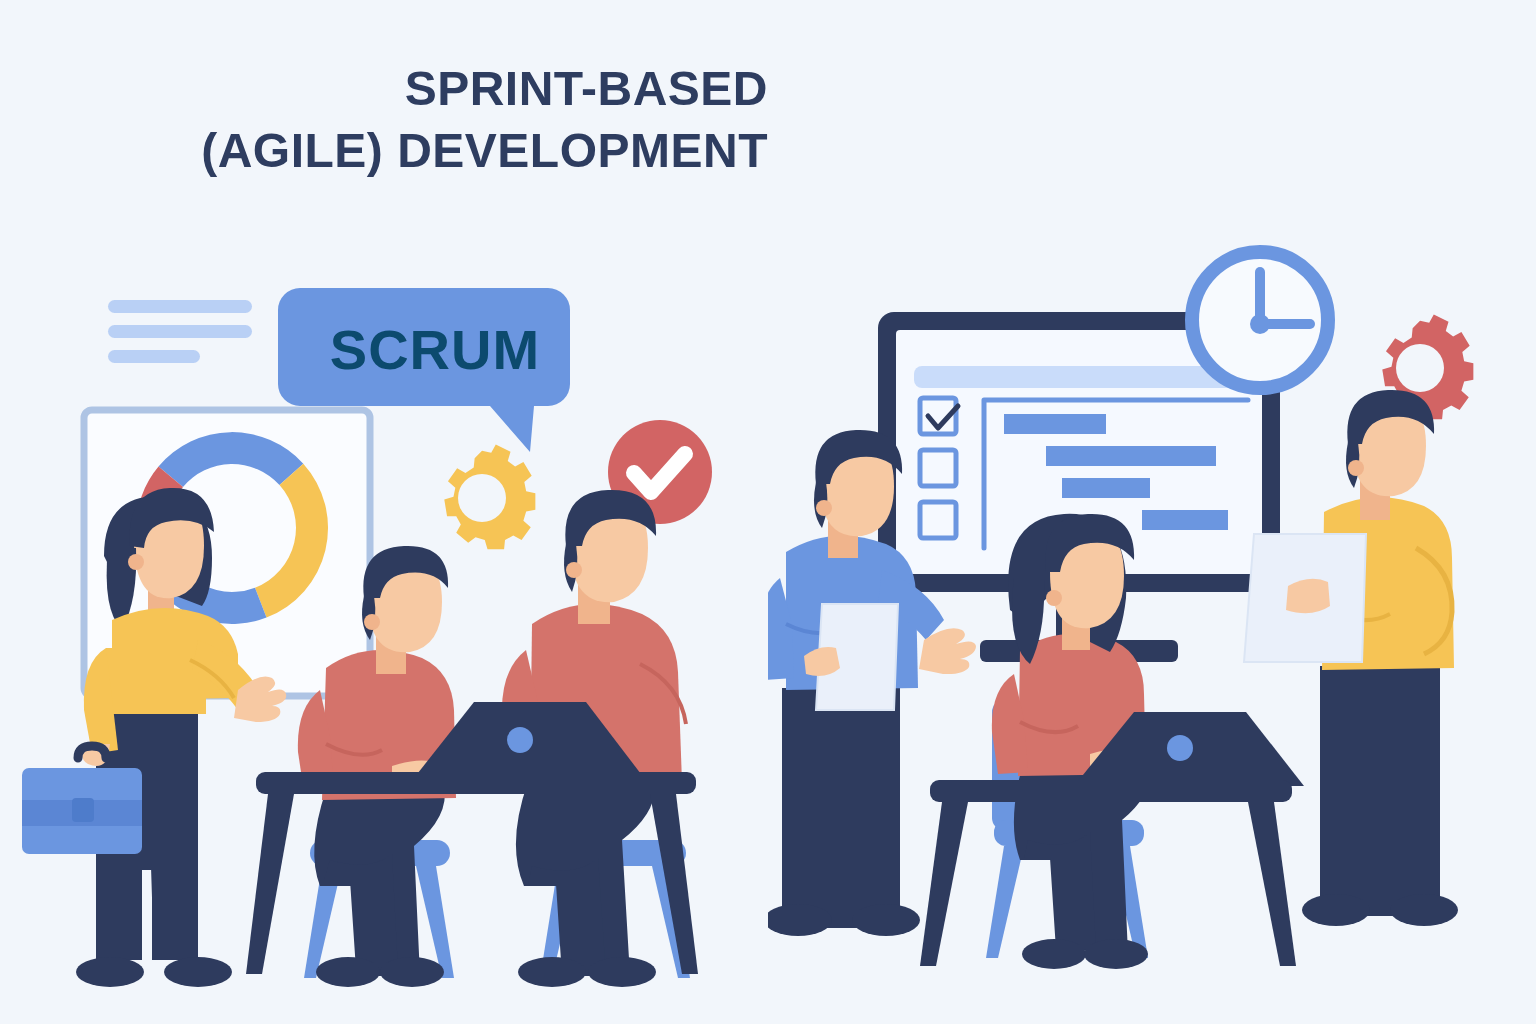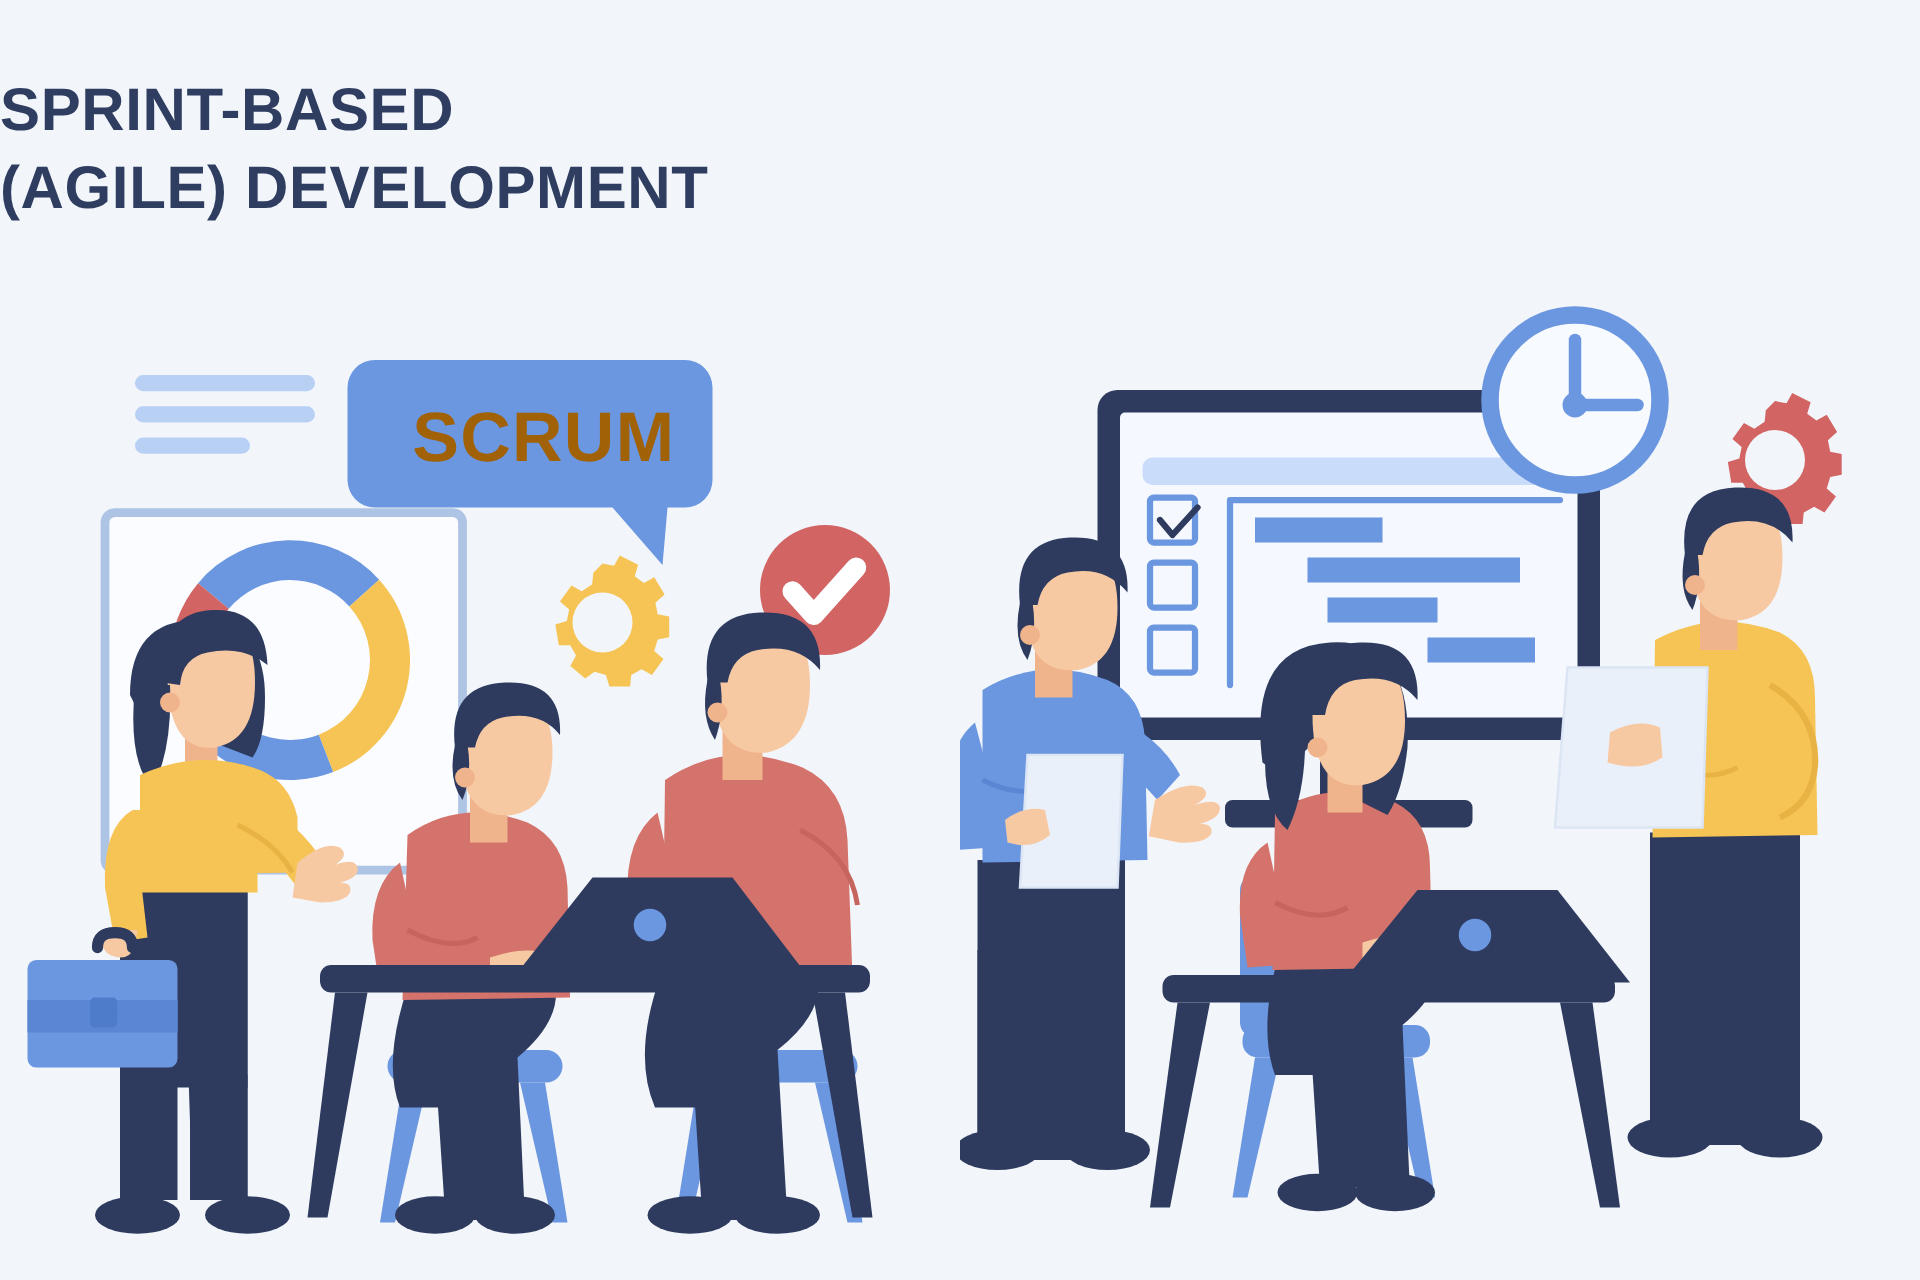--- a/index.html
+++ b/index.html
@@ -8,21 +8,21 @@
     background:#f2f6fb;
     font-family:"Liberation Sans", sans-serif;
     overflow:hidden;
   }
   #stage{position:relative;width:1536px;height:1024px;background:#f2f6fb;}
   .panel{position:absolute;top:0;height:1024px;width:768px;}
   #panel-left{left:0;}
   #panel-right{left:768px;}
   .panel-title{
     position:absolute;top:58px;left:0;width:768px;
-    text-align:left;
+    text-align:right;
     font-size:48px;line-height:62px;font-weight:bold;
     letter-spacing:0.5px;
     color:#2e3d60;
     white-space:pre-line;
   }
   svg{position:absolute;top:0;left:0;}
   .art{position:absolute;left:0;top:0;width:768px;height:1024px;}
 </style>
 </head>
 <body>
@@ -301,15 +301,15 @@
         <path d="M584 442 q0 -44 38 -44 q36 0 36 48 q0 44 -32 50 q-42 4 -42 -54 z" fill="#f7c9a3"></path>
         <path d="M580 444 q-6 -52 40 -54 q48 -2 46 44 q-18 -22 -48 -16 q-20 4 -24 26 z" fill="#2e3b5e"></path>
         <path d="M580 442 q-6 30 6 46 q8 -20 4 -46 z" fill="#2e3b5e"></path>
         <circle cx="588" cy="468" r="8" fill="#f0b48c"></circle>
       </g>
     </svg>
   </div>
 
   <div style="position:absolute;left:290px;top:302px;width:290px;height:94px;
               display:flex;align-items:center;justify-content:center;
-              font-size:56px;font-weight:bold;color:#a16207;letter-spacing:1px;">SCRUM</div>
+              font-size:56px;font-weight:bold;color:#0c4a6e;letter-spacing:1px;">SCRUM</div>
 
 </div>
 
 </body></html>

